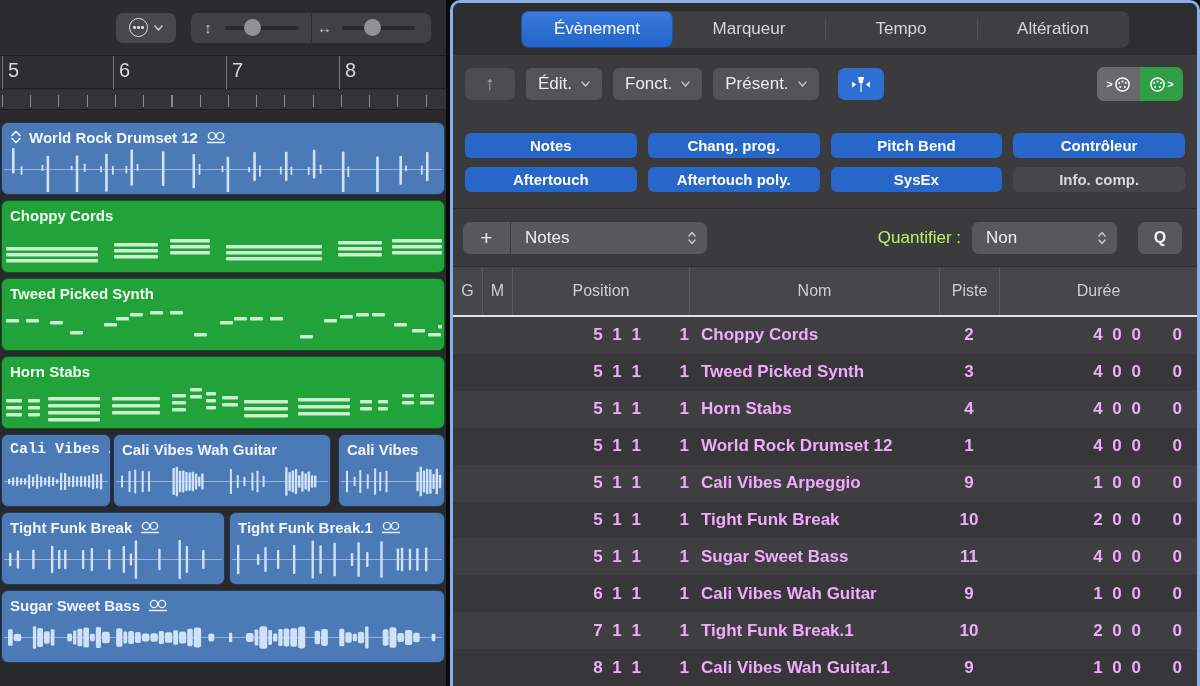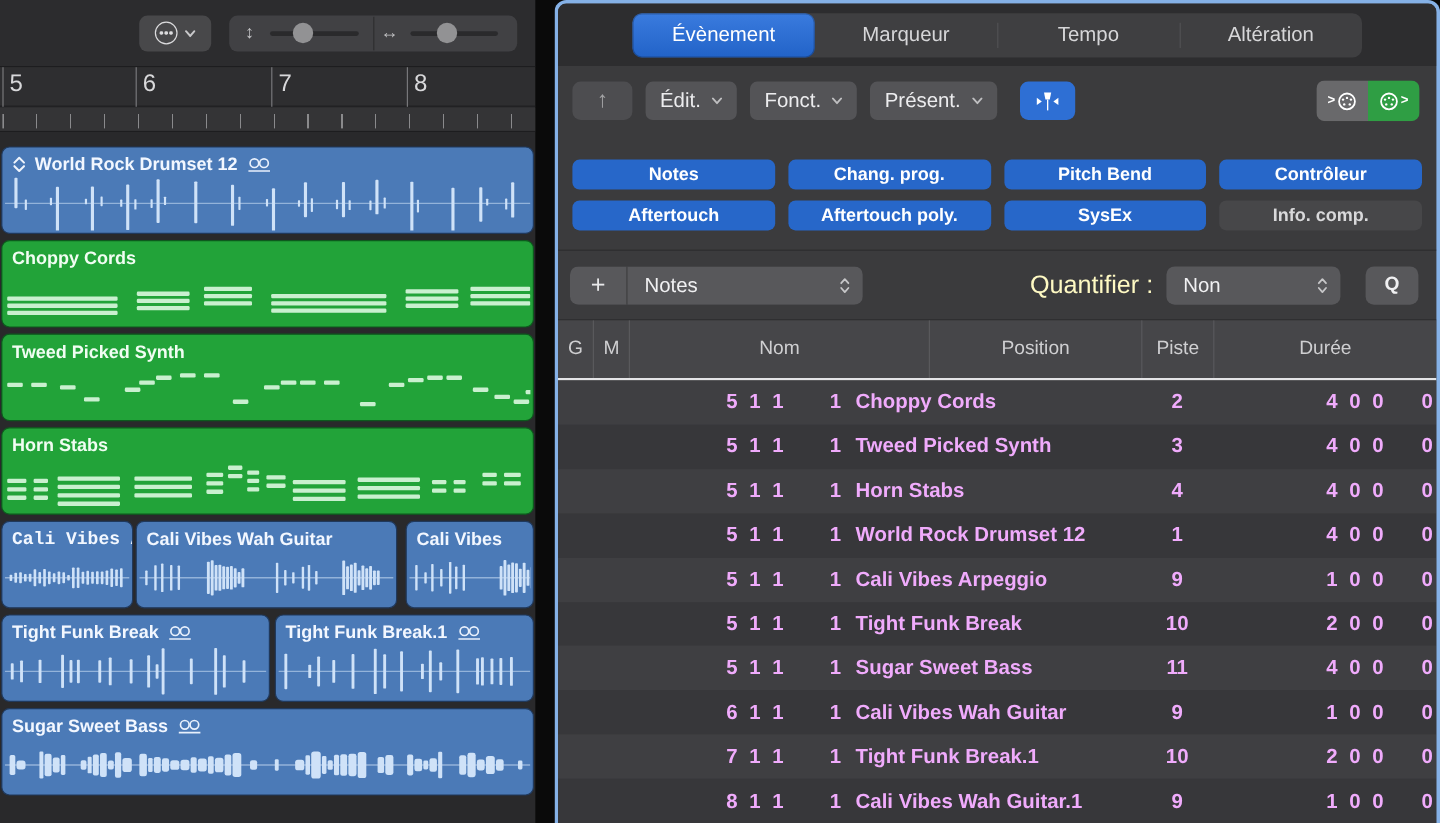--- a/index.html
+++ b/index.html
@@ -36,21 +36,21 @@
   .tracks { position:absolute; top:110px; left:0; right:0; bottom:0; background:#29292b; }
   .region { position:absolute; height:73px; border-radius:7px; overflow:hidden; }
   .region.blue  { background:#4b7ab7; border:1px solid #20395c; }
   .region.green { background:#22a339; border:1px solid #0c5a1d; }
   .region-name { height:24px; display:flex; align-items:center; gap:7px; padding:4px 6px 0 8px;
                  font-size:15px; font-weight:700; color:#f2f7ff; white-space:nowrap; overflow:hidden; }
   .region.green .region-name { color:#f0fdf2; }
   .wave { position:absolute; left:2px; right:2px; top:24px; bottom:2px; }
 
   
-  .right-panel { flex:1; margin-left:16px; height:686px; background:#3b3b3d;
+  .right-panel { flex:1; margin-left:4px; height:686px; background:#3b3b3d;
                  border:3px solid #85b1e7; border-bottom:none; border-radius:10px 10px 0 0;
                  display:flex; flex-direction:column; overflow:hidden; }
 
   .tabstrip { height:52px; background:#2d2d2f; display:flex; align-items:center;
               justify-content:center; flex:none; }
   .tabgroup { display:flex; width:608px; height:37px; background:#3f3f41; border-radius:8px;
               align-items:stretch; }
   .tab { flex:1; display:flex; align-items:center; justify-content:center; position:relative;
          color:#d6d6d8; font-size:17px; border-radius:8px; cursor:default; }
   .tab.on { background:linear-gradient(#3a7bde, #2263c8); color:#fff; font-weight:400;
@@ -83,21 +83,21 @@
 
   .insert-row { height:58px; display:flex; align-items:center; padding:0 10px;
                 border-bottom:1px solid #2d2d2f; flex:none; }
   .add-group { display:flex; height:32px; border-radius:7px; overflow:hidden; }
   .add-btn { width:48px; background:#58585b; color:#e8e8ea; font-size:21px; font-weight:300;
              display:flex; align-items:center; justify-content:center; border-right:1px solid #3a3a3c; }
   .popup { height:32px; background:#58585b; display:flex; align-items:center; color:#f0f0f2;
            font-size:17px; padding:0 10px 0 14px; }
   .popup .lbl { flex:1; }
   .evt-popup { width:196px; }
-  .qz-label { margin-left:auto; color:#fef9c3; font-size:21px; margin-right:11px; }
+  .qz-label { margin-left:auto; color:#bef264; font-size:17px; margin-right:11px; }
   .qz-popup { width:145px; border-radius:7px; }
   .q-btn { width:44px; height:32px; background:#58585b; border-radius:7px; color:#f0f0f2;
            font-size:16px; font-weight:700; display:flex; align-items:center; justify-content:center;
            margin-left:21px; margin-right:5px; }
 
   .thead { height:48px; background:#464649; display:flex; align-items:stretch; color:#cfcfd1;
            font-size:16px; flex:none; }
   .th { display:flex; align-items:center; justify-content:center; }
   .th + .th { border-left:1px solid #59595c; }
   .th-g{width:29px;} .th-m{width:30px;} .th-pos{width:177px;} .th-nom{width:250px;}
@@ -697,22 +697,22 @@
       <svg width="10" height="14" viewBox="0 0 10 14">
           <path d="M2 5 L5 1.6 L8 5 M2 9 L5 12.4 L8 9" fill="none" stroke="#c6c6c8" stroke-width="1.5" stroke-linecap="round" stroke-linejoin="round"></path>
         </svg>
     </div>
     <div class="q-btn">Q</div>
   </div>
 
   <div class="thead">
     <div class="th th-g">G</div>
     <div class="th th-m">M</div>
+    <div class="th th-pos">Position</div>
     <div class="th th-nom">Nom</div>
-    <div class="th th-pos">Position</div>
     <div class="th th-piste">Piste</div>
     <div class="th th-duree">Durée</div>
   </div>
   <div class="pos-line"></div>
 
   <div class="tbody">
 
       <div class="trow">
         <span></span>
         <span></span>

